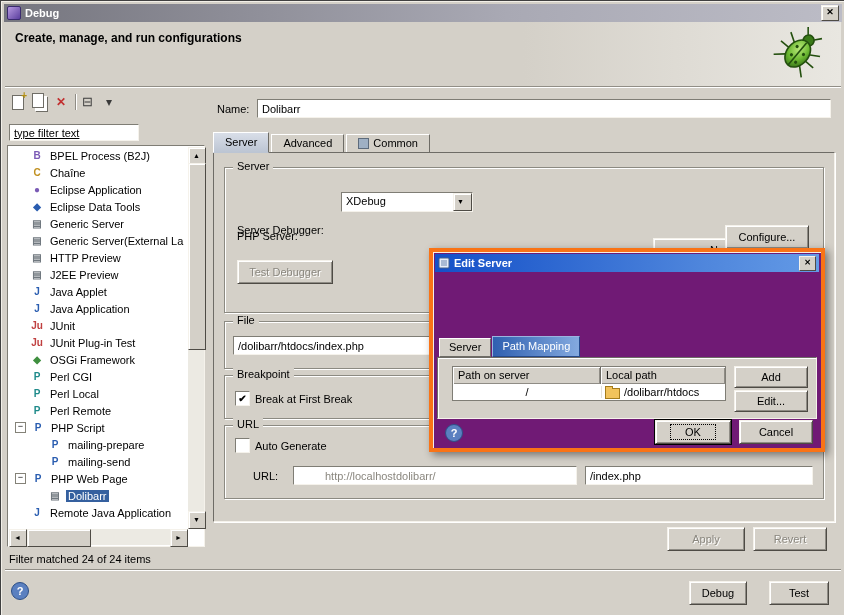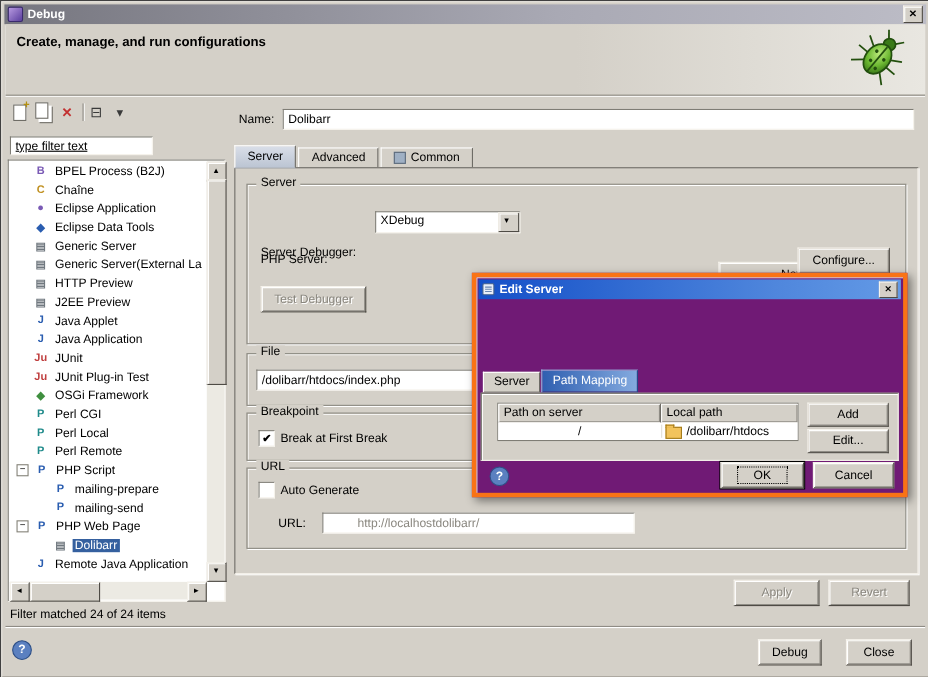--- a/index.html
+++ b/index.html
@@ -377,33 +377,34 @@
       </div>
 
       <div class="fset g-url">
         <span class="legend">URL</span>
         <div class="agrow">
           <span class="cbx"></span>
           <span>Auto Generate</span>
         </div>
         <span class="urllab">URL:</span>
         <input class="tin gray urlin1" value="http://localhostdolibarr/" style="">
+        <input class="tin urlin2" value="/index.php" style="">
       </div>
 
     </div>
 
     <div class="btn dis btn-apply">Apply</div>
     <div class="btn dis btn-revert">Revert</div>
   </div>
 
   <div class="bsep"></div>
 
   <div class="helpc fhelp">?</div>
   <div class="btn btn-debug">Debug</div>
-  <div class="btn btn-close">Close</div>
+  <div class="btn btn-close">Test</div>
 
   <div class="dlg">
     <div class="dtitle">
       <span class="dticon">
         <svg width="12" height="12" viewBox="0 0 12 12">
             <rect x="1" y="1" width="10" height="10" rx="1" fill="#e8eef8" stroke="#44608a"></rect>
             <line x1="3" y1="4" x2="9" y2="4" stroke="#6a86b0"></line>
             <line x1="3" y1="6" x2="9" y2="6" stroke="#6a86b0"></line>
             <line x1="3" y1="8" x2="9" y2="8" stroke="#6a86b0"></line>
           </svg>

